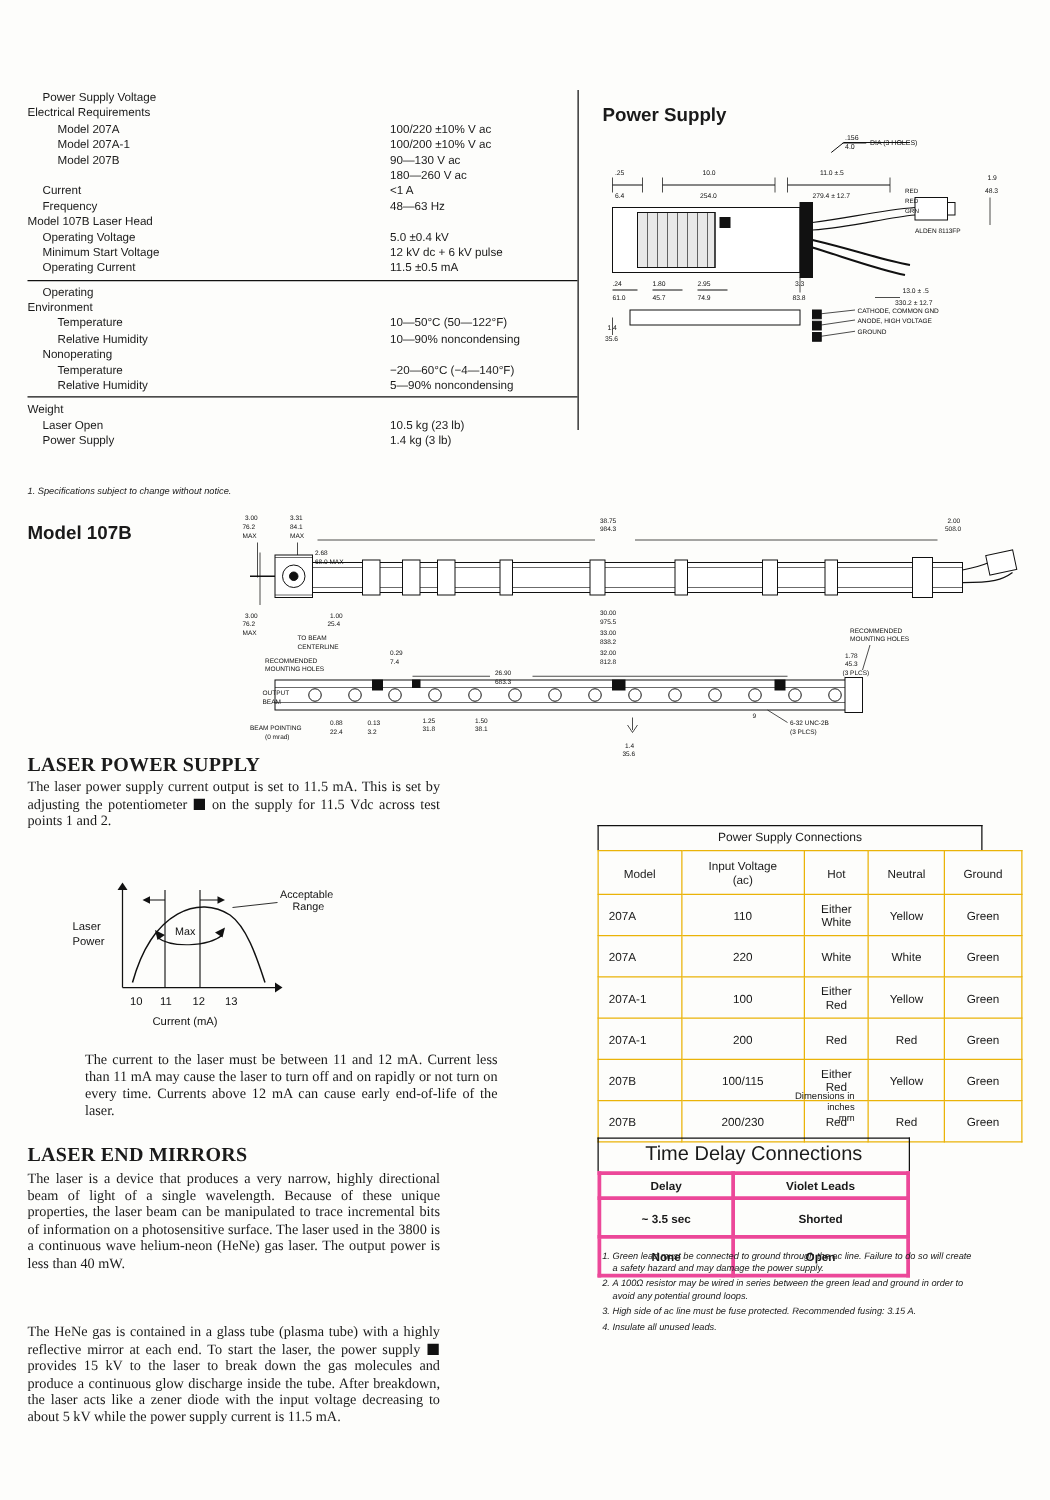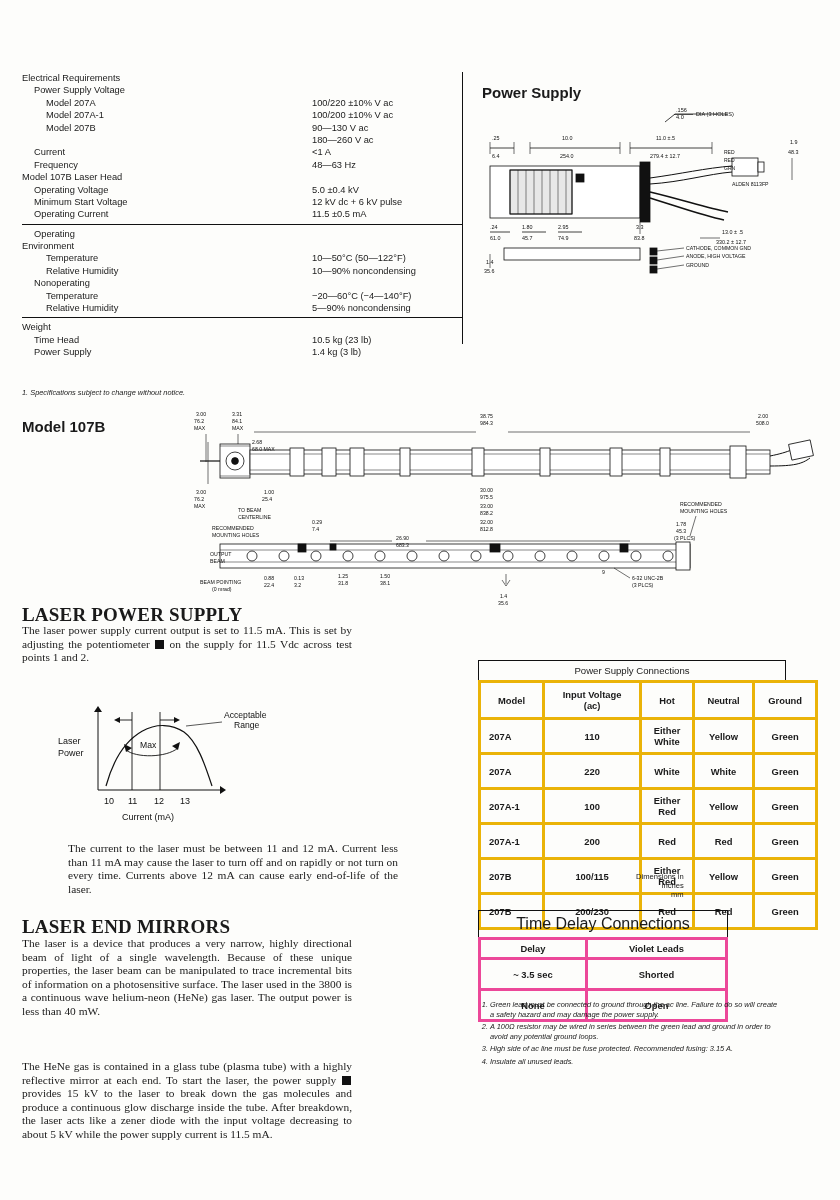--- a/index.html
+++ b/index.html
@@ -28,41 +28,41 @@
   
   #specnotes{left:22px;top:388px;width:420px;font-size:7.4px;line-height:10px;font-style:italic;color:#222;}
 
   
   #pstitle{left:482px;top:84px;font-size:15px;font-weight:bold;}
 
   
   #m107{left:22px;top:418px;font-size:15px;font-weight:bold;}
 
   
-  .hdg{font-family:"Liberation Serif", serif;font-weight:bold;font-size:19px;letter-spacing:.2px;}
+  .hdg{font-family:"Liberation Serif", serif;font-weight:bold;font-size:16px;letter-spacing:.2px;}
   .para{font-family:"Liberation Serif", serif;font-size:11.4px;line-height:13.6px;text-align:justify;}
 
   #lps-h{left:22px;top:604px;}
   #lps-p1{left:22px;top:624px;width:330px;}
   #lps-p2{left:28px;top:842px;width:330px;margin-left:40px;}
   #lem-h{left:22px;top:916px;}
   #lem-p1{left:22px;top:937px;width:330px;}
   #lem-p2{left:22px;top:1060px;width:330px;}
 
   .inlinebox{display:inline-block;width:9px;height:9px;background:#111;vertical-align:-1px;margin:0 1px;}
 
   
   #graph{left:56px;top:694px;width:280px;height:130px;}
   #graph svg{display:block;}
 
   
   #pstab{left:478px;top:660px;width:308px;}
   table{border-collapse:collapse;font-size:9.4px;}
   #pstab table{width:340px;}
-  #pstab th,#pstab td{border:3px solid #eab308;padding:3px 4px;text-align:center;font-weight:bold;}
+  #pstab th,#pstab td{border:1px solid #eab308;padding:3px 4px;text-align:center;font-weight:normal;}
   #pstab .cap{border:1px solid #111;border-bottom:none;padding:4px;text-align:center;font-size:9.6px;}
   #pstab td.model{text-align:left;padding-left:8px;}
   #pstab .hrow th{height:28px;line-height:11px;}
   #pstab tbody td{height:26px;}
   #dimnote{left:636px;top:872px;font-size:7.6px;text-align:right;line-height:9px;}
   #dimnote .u{display:block;}
 
   
   #tdtab{left:478px;top:910px;width:250px;}
   #tdtab table{width:250px;}
@@ -81,43 +81,43 @@
   #m107-dwg{left:190px;top:408px;}
 
   .tiny{font-size:5.6px;font-family:"Liberation Sans",sans-serif;}
 </style>
 </head>
 <body>
 
 <div class="page">
 
   <div id="spec" class="abs">
+      <div class="line"><span class="lbl i1">Power Supply Voltage</span><span class="val"></span></div>
       <div class="line"><span class="lbl">Electrical Requirements</span></div>
-      <div class="line"><span class="lbl i1">Power Supply Voltage</span><span class="val"></span></div>
       <div class="line"><span class="lbl i2">Model 207A</span><span class="val">100/220 ±10% V ac</span></div>
       <div class="line"><span class="lbl i2">Model 207A-1</span><span class="val">100/200 ±10% V ac</span></div>
       <div class="line"><span class="lbl i2">Model 207B</span><span class="val">90—130 V ac</span></div>
       <div class="line"><span class="lbl i2"></span><span class="val">180—260 V ac</span></div>
       <div class="line"><span class="lbl i1">Current</span><span class="val">&lt;1 A</span></div>
       <div class="line"><span class="lbl i1">Frequency</span><span class="val">48—63 Hz</span></div>
       <div class="line"><span class="lbl ">Model 107B Laser Head</span><span class="val"></span></div>
       <div class="line"><span class="lbl i1">Operating Voltage</span><span class="val">5.0 ±0.4 kV</span></div>
       <div class="line"><span class="lbl i1">Minimum Start Voltage</span><span class="val">12 kV dc + 6 kV pulse</span></div>
       <div class="line"><span class="lbl i1">Operating Current</span><span class="val">11.5 ±0.5 mA</span></div>
       <div class="hr"></div>
       <div class="line"><span class="lbl i1">Operating</span><span class="val"></span></div>
       <div class="line"><span class="lbl">Environment</span></div>
       <div class="line"><span class="lbl i2">Temperature</span><span class="val">10—50°C (50—122°F)</span></div>
       <div class="line"><span class="lbl i2">Relative Humidity</span><span class="val">10—90% noncondensing</span></div>
       <div class="line"><span class="lbl i1">Nonoperating</span><span class="val"></span></div>
       <div class="line"><span class="lbl i2">Temperature</span><span class="val">−20—60°C (−4—140°F)</span></div>
       <div class="line"><span class="lbl i2">Relative Humidity</span><span class="val">5—90% noncondensing</span></div>
       <div class="hr"></div>
       <div class="line"><span class="lbl">Weight</span></div>
-      <div class="line"><span class="lbl i1">Time Head</span><span class="val">10.5 kg (23 lb)</span></div>
+      <div class="line"><span class="lbl i1">Laser Open</span><span class="val">10.5 kg (23 lb)</span></div>
       <div class="line"><span class="lbl i1">Power Supply</span><span class="val">1.4 kg (3 lb)</span></div>
     </div>
   <div id="specrule" class="abs"></div>
 
   <div id="specnotes" class="abs">
       <div>1. Specifications subject to change without notice.</div>
     </div>
 
   <div id="pstitle" class="abs">Power Supply</div>
 

